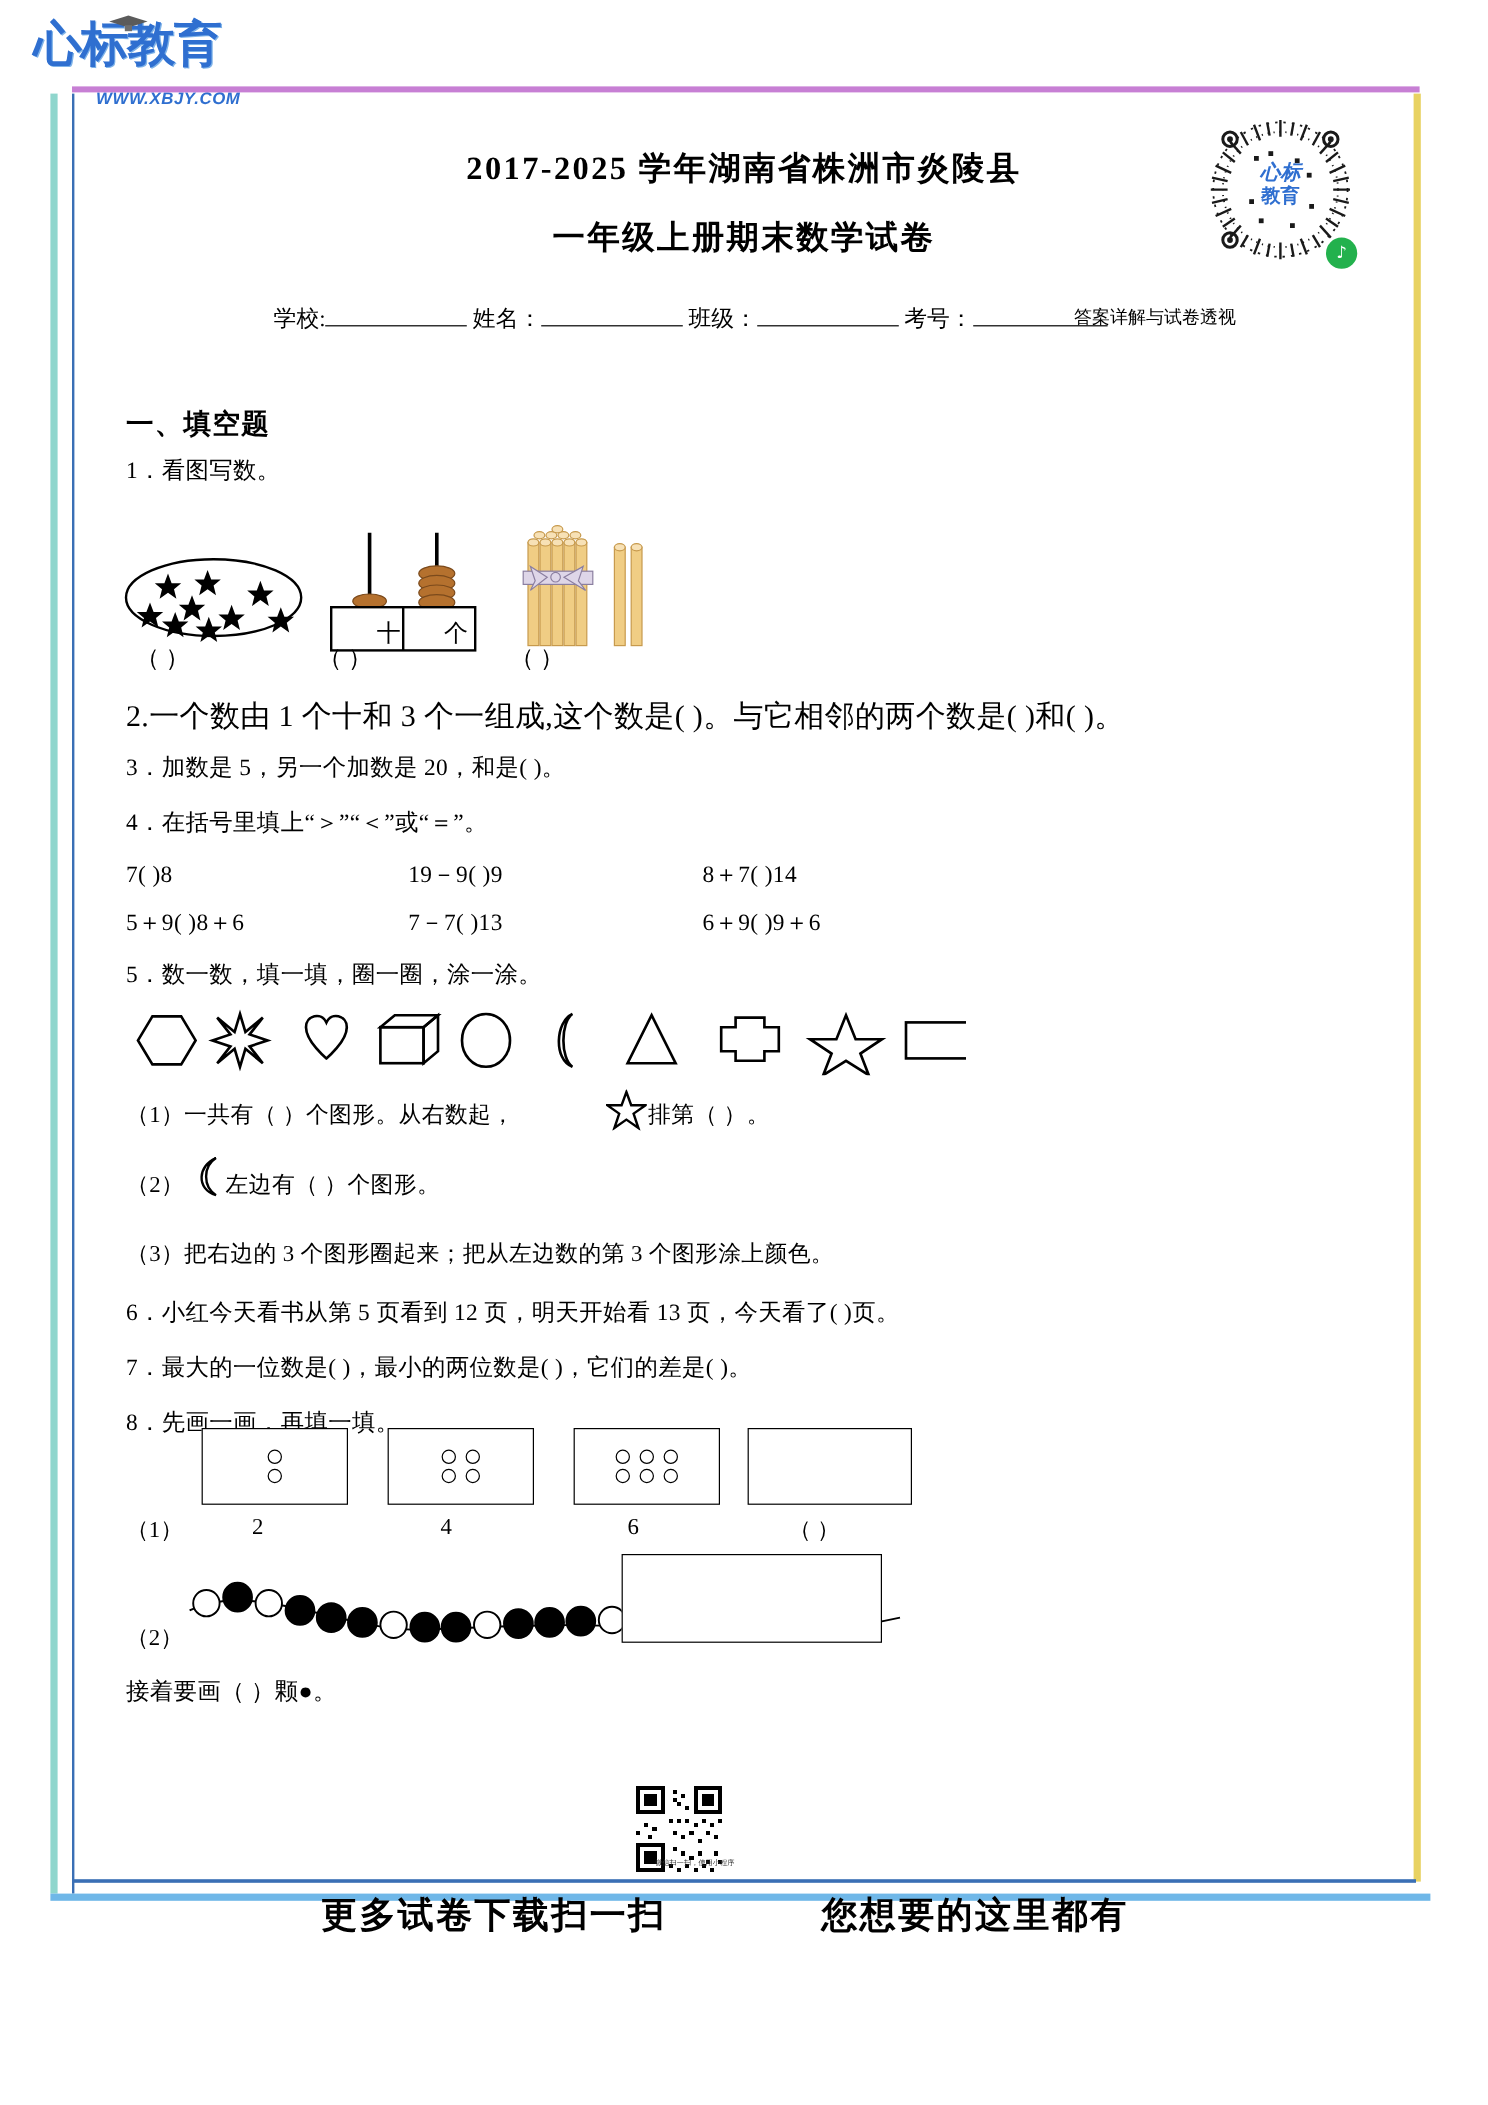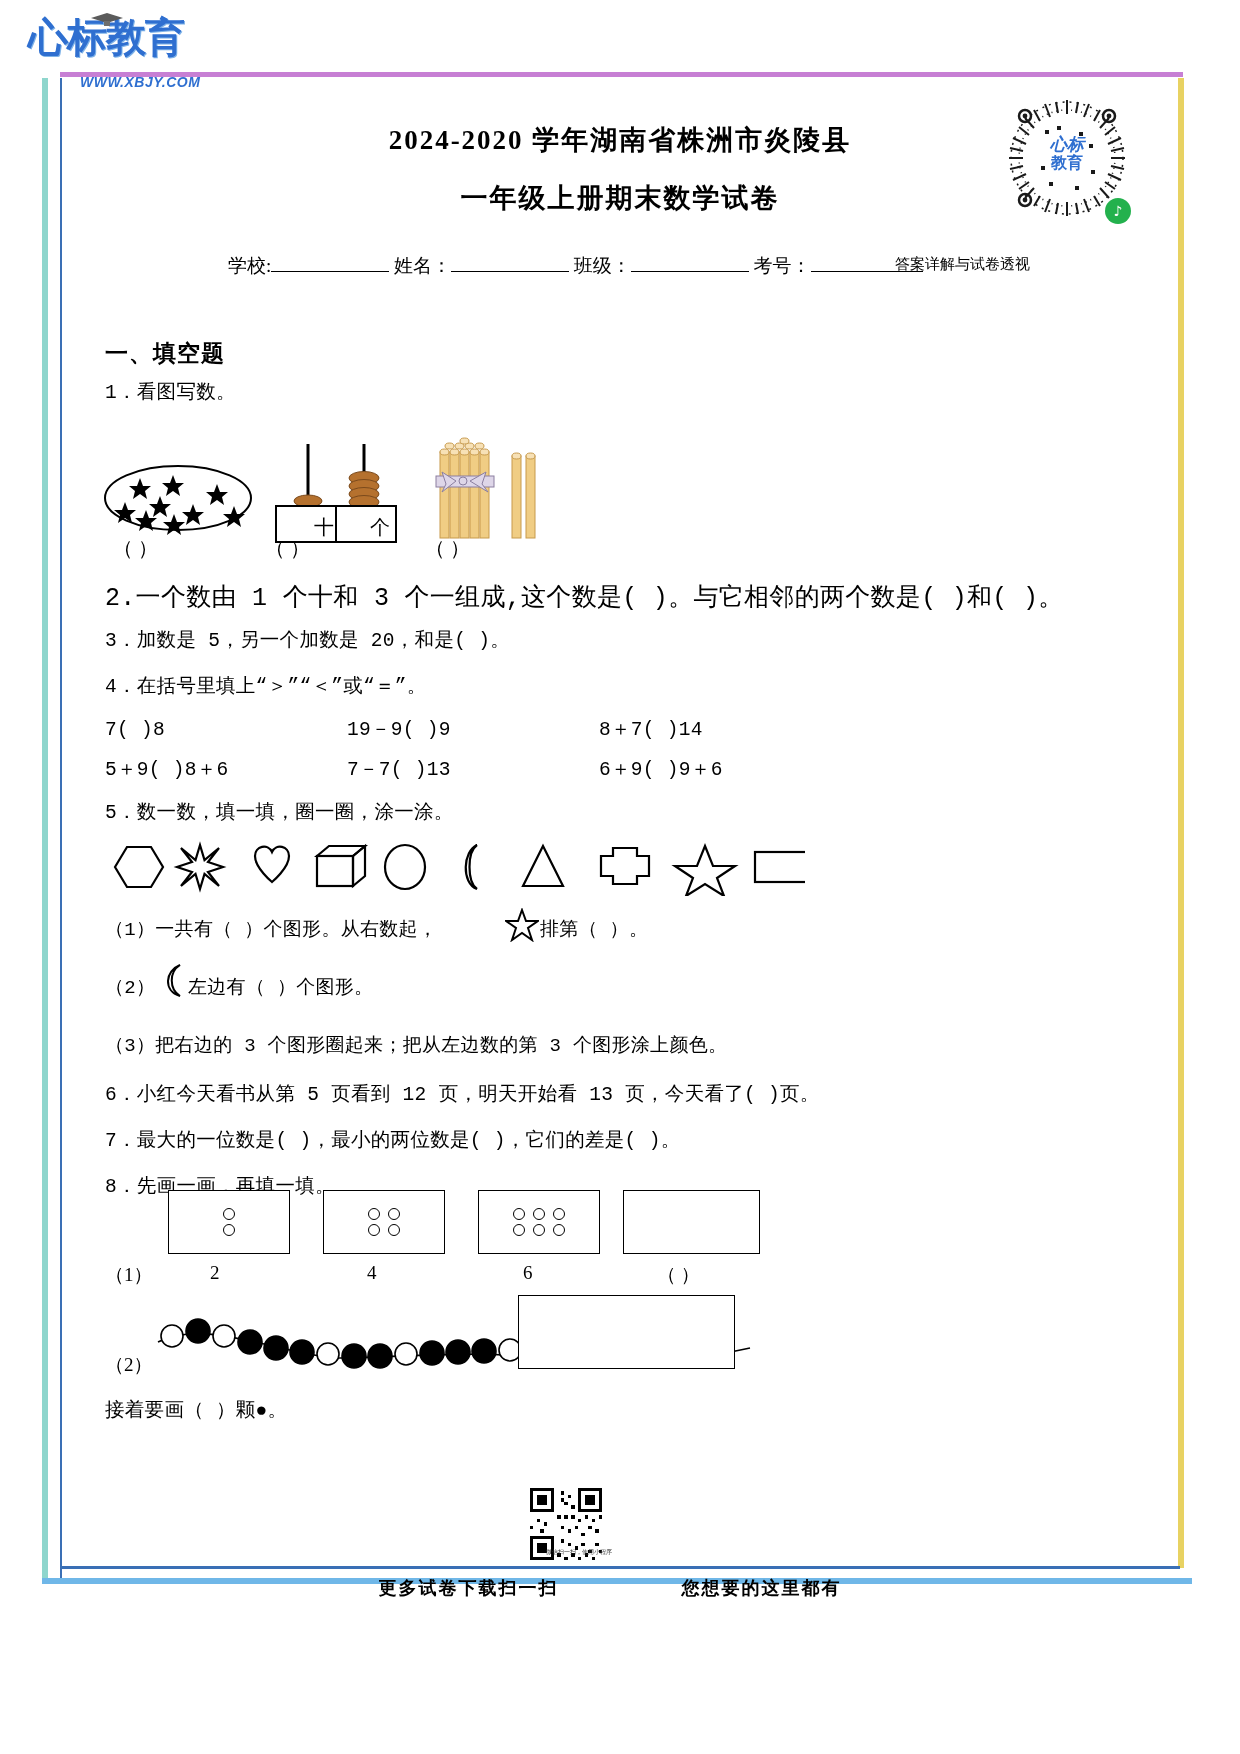--- a/index.html
+++ b/index.html
@@ -115,21 +115,21 @@
     font-family:"Liberation Sans",sans-serif;
   }
 
   
   .sec-head{
     position:absolute;left:105px;
     font-size:23px;font-weight:bold;letter-spacing:1px;
   }
   .q{
     position:absolute;left:105px;
-    font-size:19.5px;white-space:nowrap;letter-spacing:.3px;font-family:Liberation Mono, monospace;
+    font-size:19.5px;white-space:nowrap;letter-spacing:.3px;
   }
   .q.sub{font-size:19px;}
 
   
   .fig1{position:absolute;left:100px;top:440px;width:470px;height:110px;}
   .paren-row{
     position:absolute;left:105px;top:535px;width:470px;
     font-size:20px;
   }
   .paren-row span{position:absolute;}
@@ -163,21 +163,21 @@
     position:absolute;left:518px;top:1295px;width:215px;height:72px;
     border:1.6px solid #000;background:#fff;
   }
 
   
   .footer-qr{
     position:absolute;left:530px;top:1488px;width:72px;height:72px;
   }
   .footer-text{
     position:absolute;left:0;top:1576px;width:1240px;text-align:center;
-    font-size:18px;font-weight:bold;letter-spacing:2px;
+    font-size:30px;font-weight:bold;letter-spacing:2px;
   }
   .fqr-label{
     position:absolute;left:546px;top:1548px;
     font-family:"Liberation Sans",sans-serif;font-size:6px;color:#333;
     white-space:nowrap;
   }
 </style>
 </head>
 <body>
 
@@ -194,21 +194,21 @@
 
   <div class="purple-rule"></div>
 </div>
 
 <div class="frame-left"></div>
 <div class="frame-left2"></div>
 <div class="frame-right"></div>
 <div class="frame-bottom"></div>
 <div class="frame-bottom2"></div>
 
-<div class="title1">2024-2020 学年湖南省株洲市炎陵县</div>
+<div class="title1">2017-2025 学年湖南省株洲市炎陵县</div>
 <div class="title2">一年级上册期末数学试卷</div>
 
 <div class="qr-box">
   <svg width="124" height="124" viewBox="0 0 124 124">
     <g stroke="#1a1a1a" stroke-width="1.5" fill="none">
       <circle cx="62" cy="62" r="56" stroke-dasharray="2 5"></circle>
       <circle cx="62" cy="62" r="48" stroke-dasharray="1 4"></circle>
     </g>
     <g stroke="#1a1a1a" stroke-width="2">
       <line x1="62" y1="4" x2="62" y2="18"></line>

